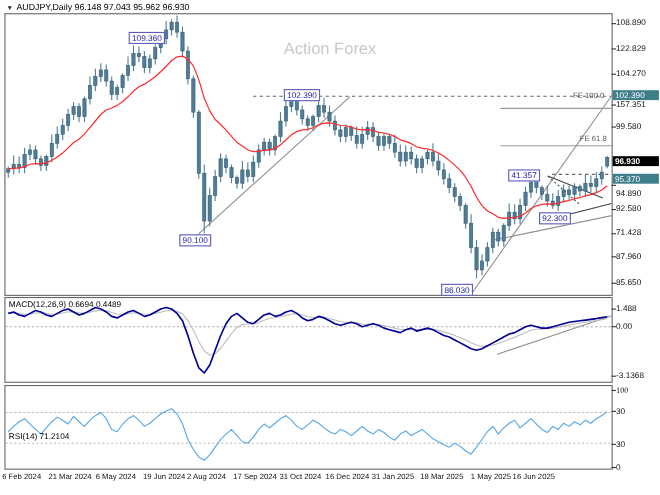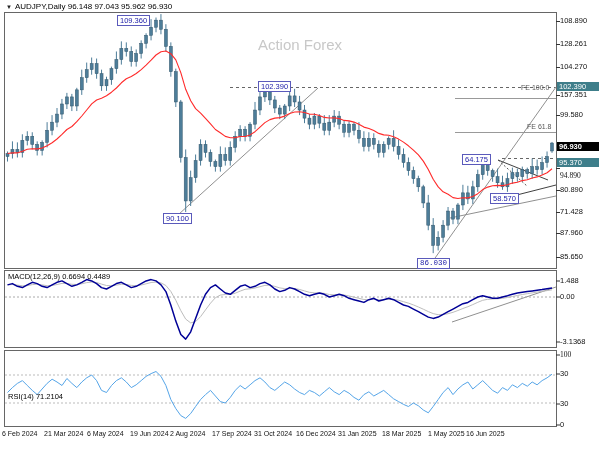--- a/index.html
+++ b/index.html
@@ -309,26 +309,26 @@
     <span class="tri">▼</span><span>AUDJPY,Daily  96.148 97.043 95.962 96.930</span>
   </div>
 
   <div class="wm">Action Forex</div>
 
   <div class="plabel" style="left:8px;top:272px;">MACD(12,26,9) 0.6694 0.4489</div>
   <div class="plabel" style="left:8px;top:353px;margin-top:39px;">RSI(14) 71.2104</div>
 <div class="fib" style="left: 521px; top: 84px;">FE 100.0</div>
     <div class="fib" style="left: 527px; top: 123px;">FE 61.8</div>
     <div class="ax" style="top: 17px;">108.890</div>
-    <div class="ax" style="top: 40px;">128.261</div>
+    <div class="ax" style="top: 40px;">122.829</div>
     <div class="ax" style="top: 63px;">104.270</div>
     <div class="ax" style="top: 91px;">157.351</div>
     <div class="ax" style="top: 111px;">99.580</div>
-    <div class="ax" style="top: 172px; font-family: Liberation Serif, serif;">94.890</div>
-    <div class="ax" style="top: 186px;">80.890</div>
+    <div class="ax" style="top: 172px;">94.890</div>
+    <div class="ax" style="top: 186px;">92.580</div>
     <div class="ax" style="top: 208px;">71.428</div>
     <div class="ax" style="top: 229px;">87.960</div>
     <div class="ax" style="top: 253px;">85.650</div>
     <div class="badge teal" style="top: 82px;">102.390</div>
     <div class="badge black" style="top: 142px; font-weight: bold;">96.930</div>
     <div class="badge teal" style="top: 158px;">95.370</div>
     <div class="ax" style="top: 277px;">1.488</div>
     <div class="ax" style="top: 293px;">0.00</div>
     <div class="ax" style="top: 338px;">-3.1368</div>
     <div class="ax" style="top: 351px; font-family: Liberation Serif, serif;">100</div>
@@ -340,19 +340,19 @@
     <div class="dt" style="left: 87px;">6 May 2024</div>
     <div class="dt" style="left: 130px;">19 Jun 2024</div>
     <div class="dt" style="left: 170px;">2 Aug 2024</div>
     <div class="dt" style="left: 212px;">17 Sep 2024</div>
     <div class="dt" style="left: 254px;">31 Oct 2024</div>
     <div class="dt" style="left: 296px;">16 Dec 2024</div>
     <div class="dt" style="left: 338px;">31 Jan 2025</div>
     <div class="dt" style="left: 382px;">18 Mar 2025</div>
     <div class="dt" style="left: 428px;">1 May 2025</div>
     <div class="dt" style="left: 466px;">16 Jun 2025</div>
-    <div class="co" style="left: 117px; top: 15px;">109.360</div>
+    <div class="co" style="left: 117px; top: 29px;">109.360</div>
     <div class="co" style="left: 258px; top: 81px;">102.390</div>
     <div class="co" style="left: 163px; top: 213px;">90.100</div>
-    <div class="co" style="left: 462px; top: 154px;">64.175</div>
-    <div class="co" style="left: 490px; top: 193px;">58.570</div>
-    <div class="co" style="left: 417px; top: 258px; font-family: Liberation Mono, monospace;">86.030</div>
+    <div class="co" style="left: 462px; top: 154px;">41.357</div>
+    <div class="co" style="left: 490px; top: 193px;">92.300</div>
+    <div class="co" style="left: 401px; top: 258px;">86.030</div>
   </div>
 
 </body></html>

